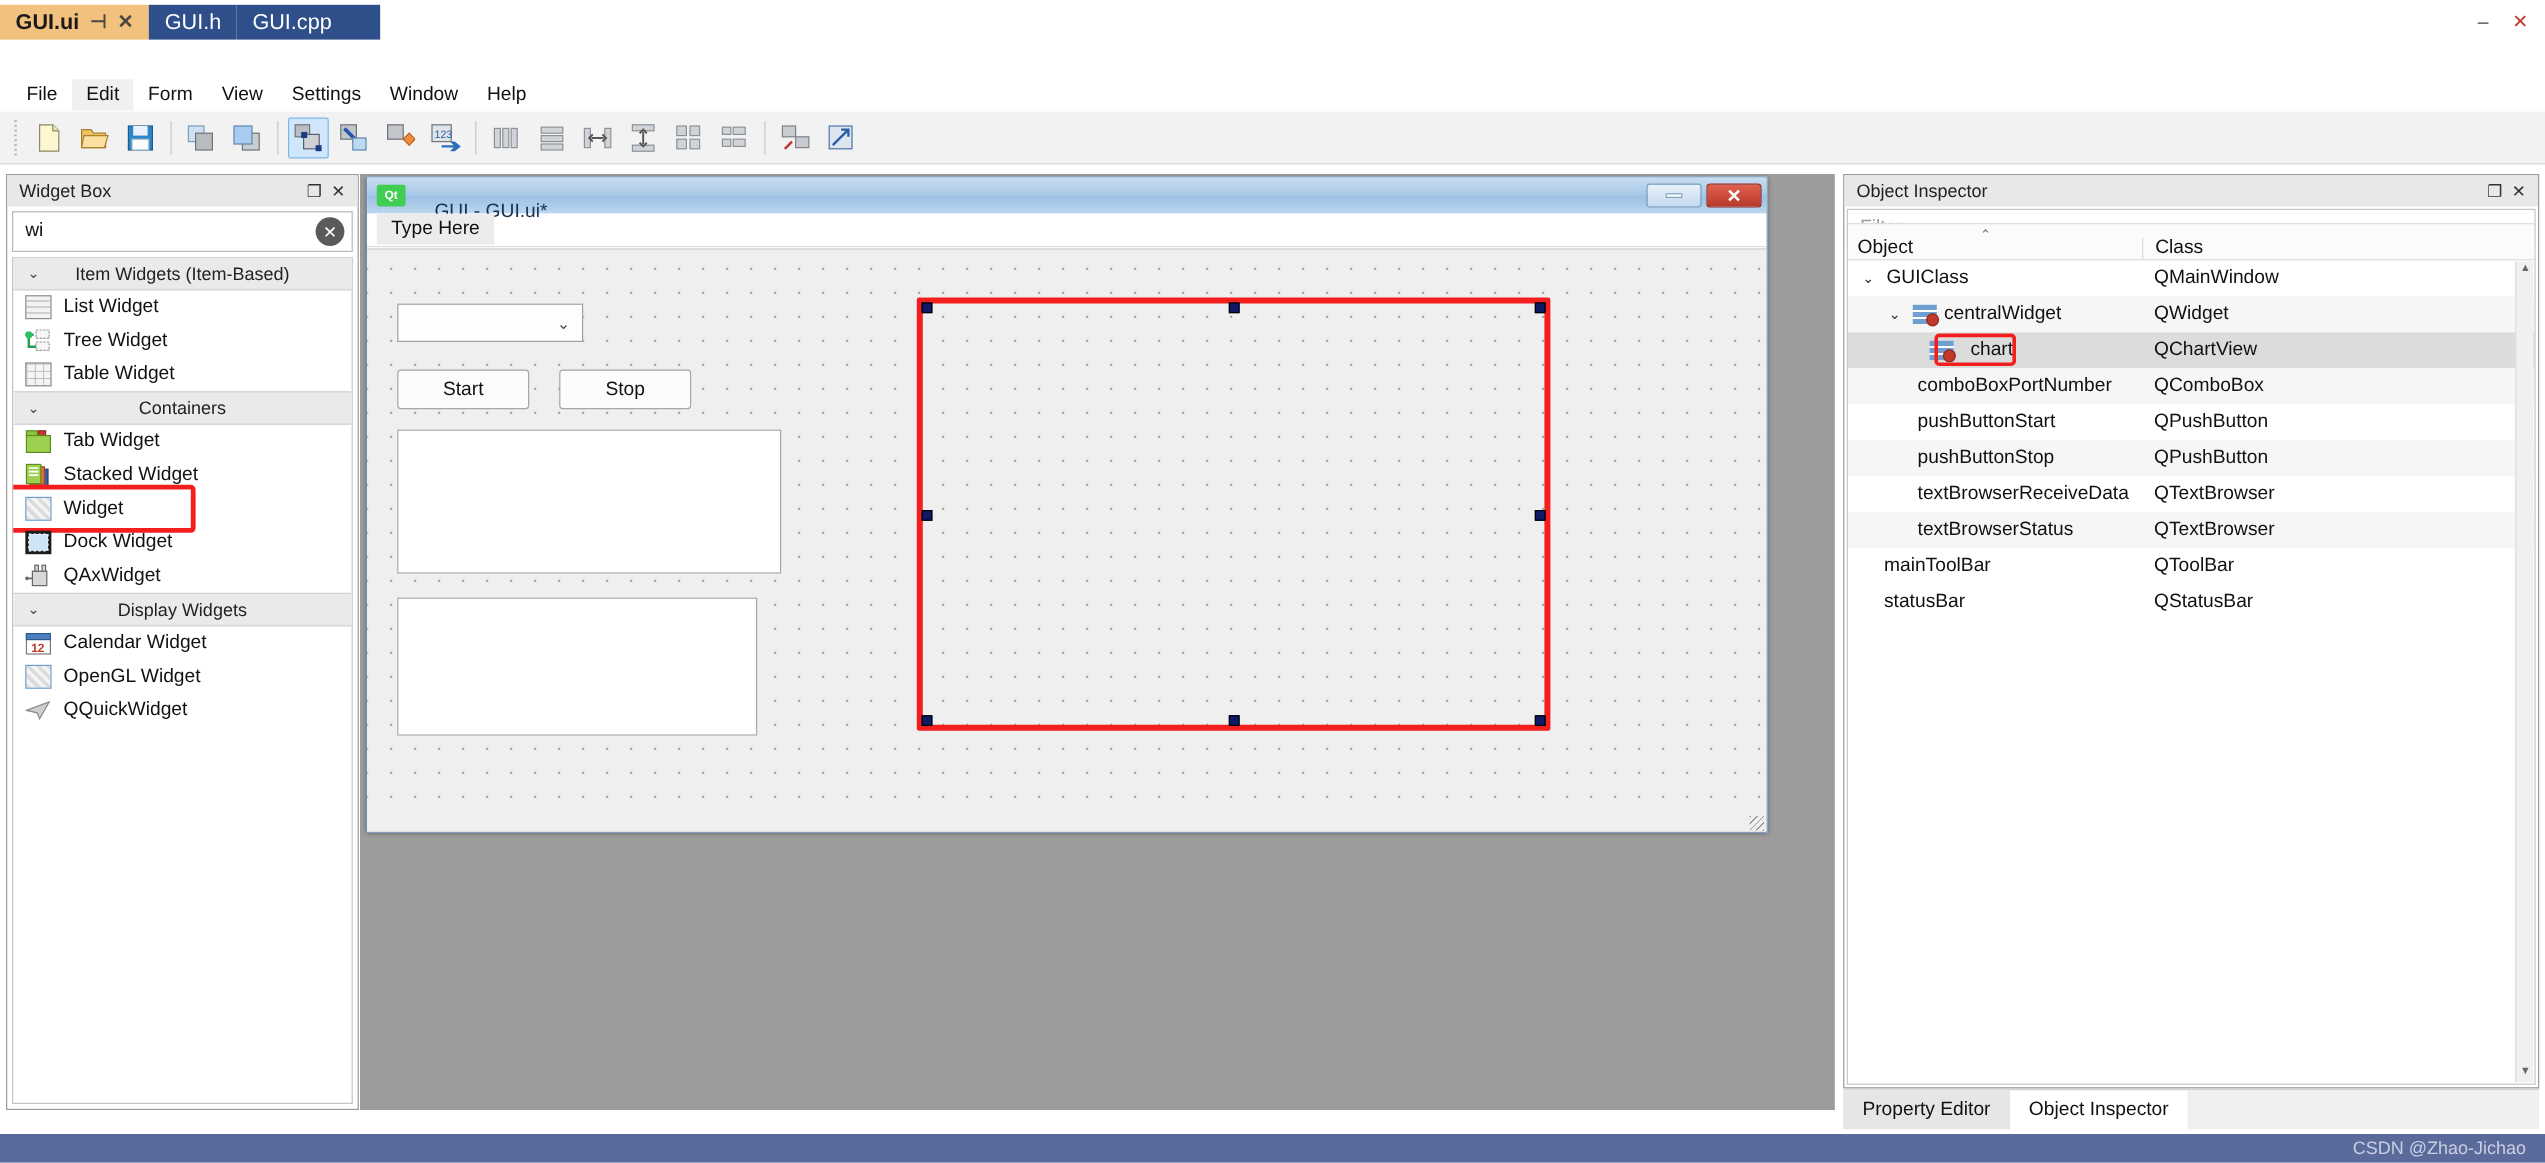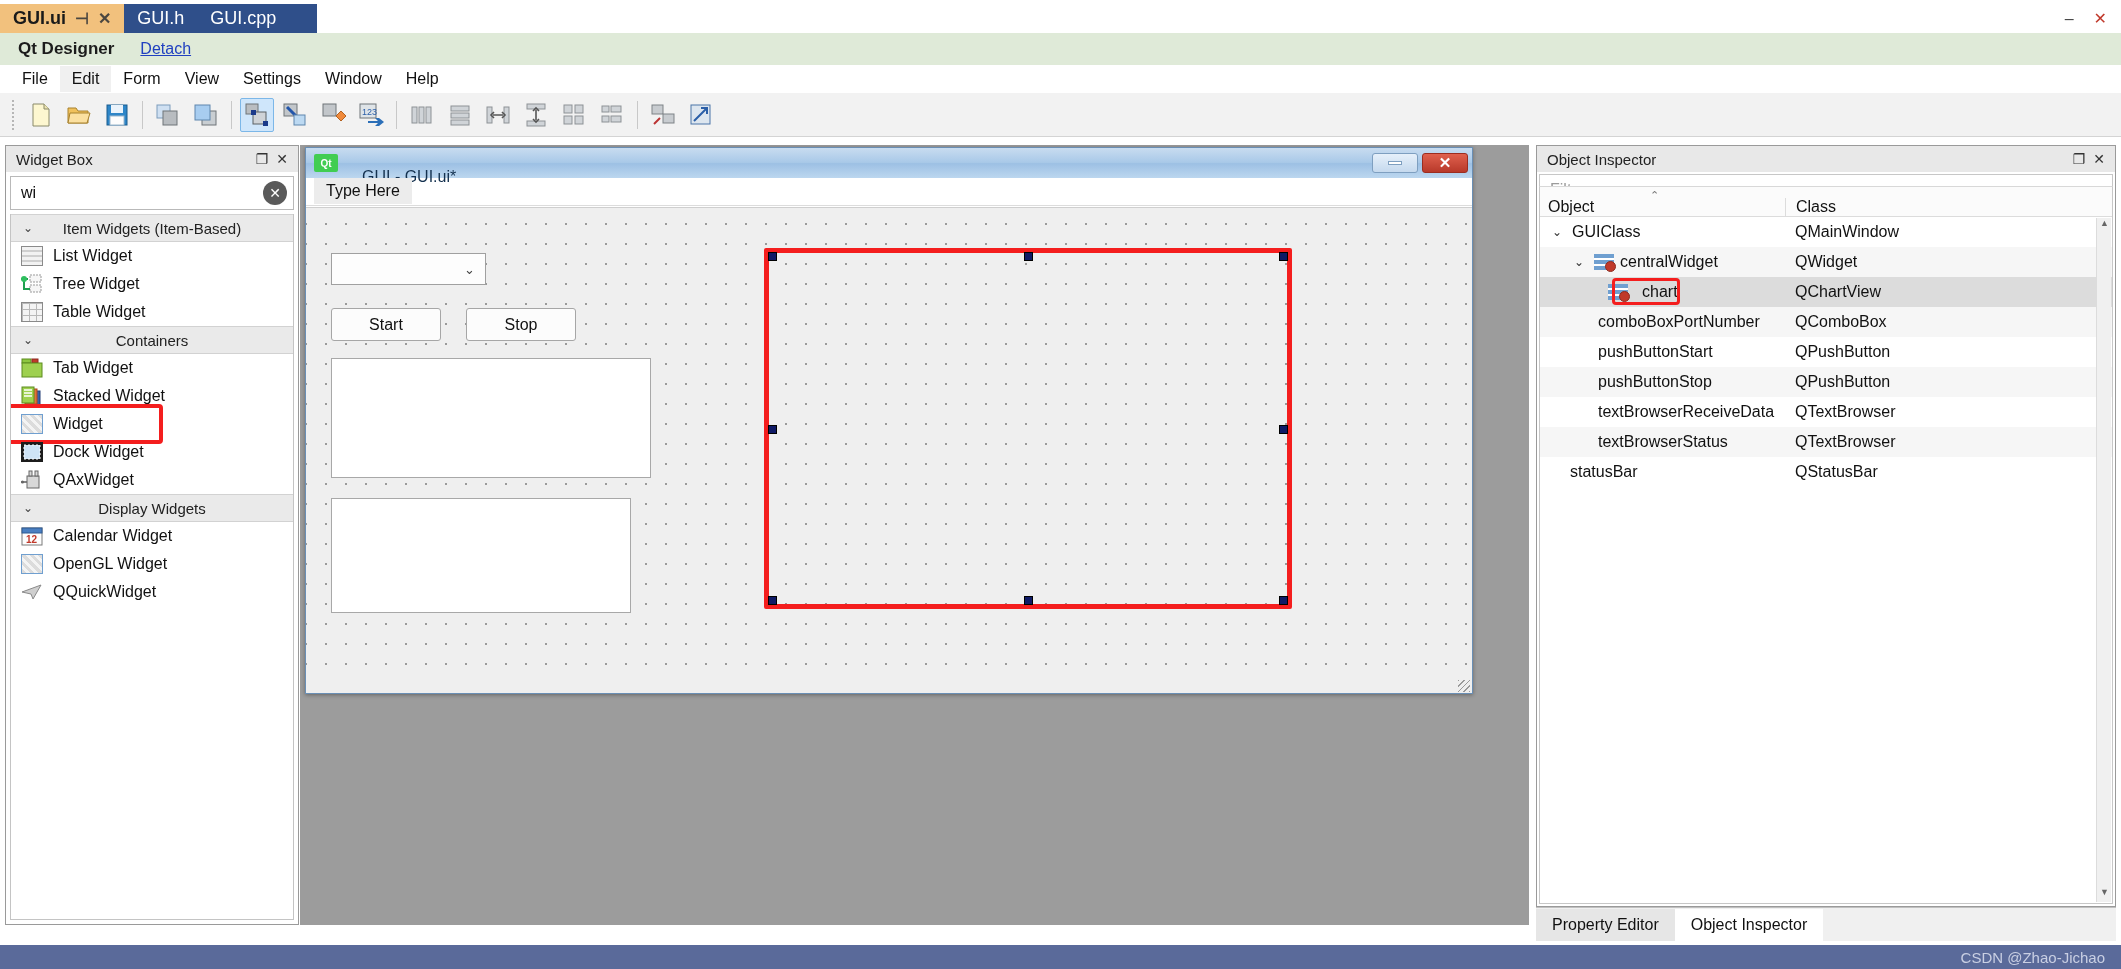--- a/index.html
+++ b/index.html
@@ -190,24 +190,20 @@
     <div class="ftab" style="min-width:120px;">
       <span>GUI.cpp</span>
     </div>
     <div class="ftab-spacer"></div>
     <div class="winbtns">
       <span class="winbtn">–</span>
       <span class="winbtn close">✕</span>
     </div>
   </div>
 
-  <div class="designer-bar">
-    <span class="designer-title">Qt Designer</span>
-    <span class="detach-link">Detach</span>
-  </div>
 
   <div class="menubar">
     <div class="menu-item">File</div>
     <div class="menu-item hover">Edit</div>
     <div class="menu-item">Form</div>
     <div class="menu-item">View</div>
     <div class="menu-item">Settings</div>
     <div class="menu-item">Window</div>
     <div class="menu-item">Help</div>
   </div>
@@ -587,20 +583,26 @@
         </span>
         <span class="c2">QTextBrowser</span>
       </div>
       <div class="oi-row alt">
         <span class="c1" style="padding-left:58px;">
           <span>textBrowserStatus</span>
         </span>
         <span class="c2">QTextBrowser</span>
       </div>
       <div class="oi-row">
+        <span class="c1" style="padding-left:30px;">
+          <span>mainToolBar</span>
+        </span>
+        <span class="c2">QToolBar</span>
+      </div>
+      <div class="oi-row">
         <span class="c1" style="padding-left:30px;text-align:center;">
           <span>statusBar</span>
         </span>
         <span class="c2">QStatusBar</span>
       </div>
 
       <div class="oi-scroll">
         <span class="arrow up">▲</span>
         <span class="arrow dn">▼</span>
       </div>

